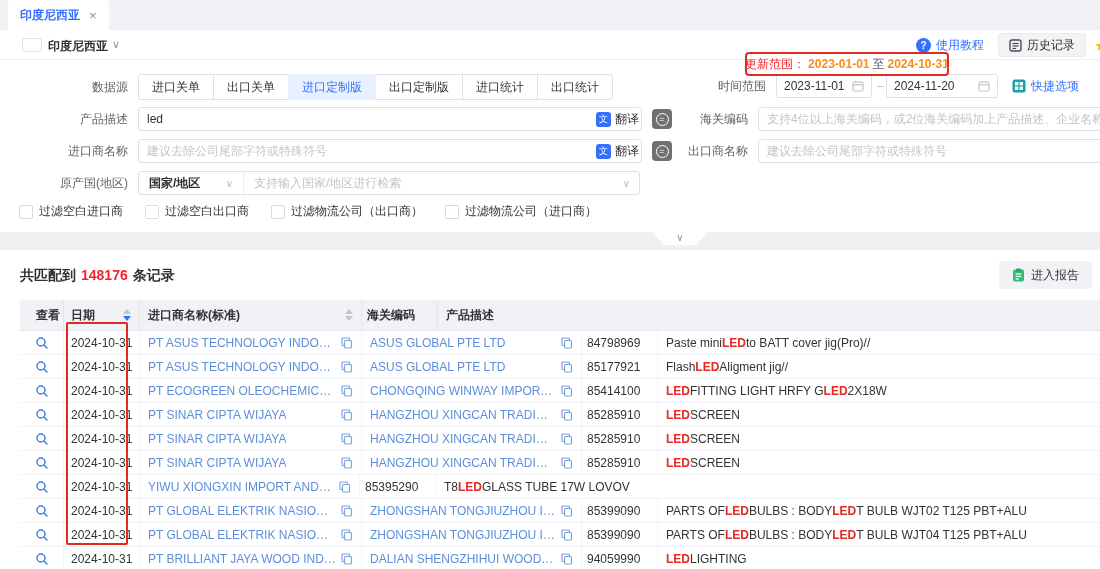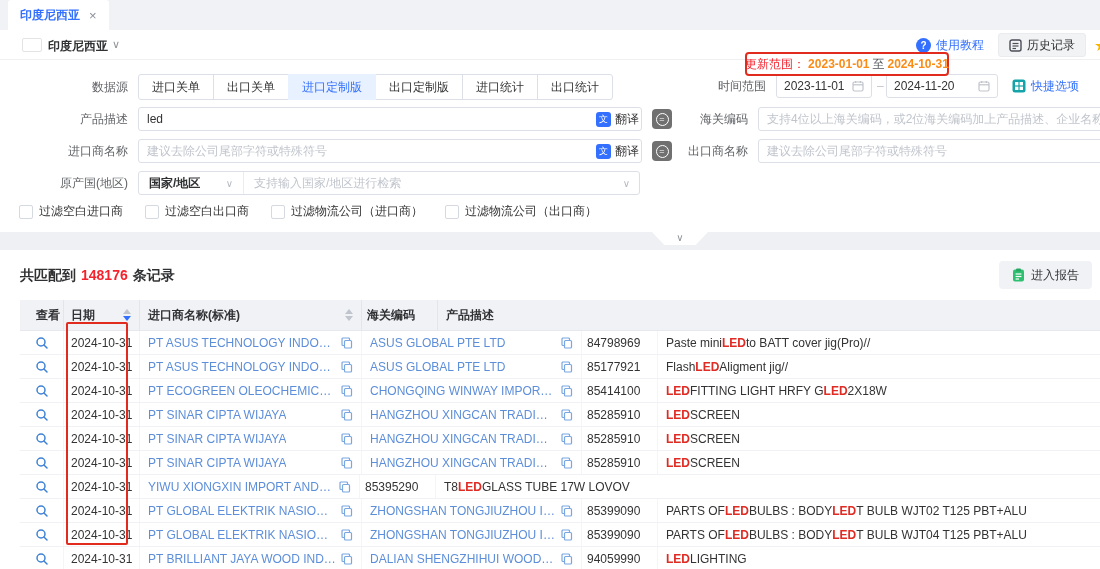--- a/index.html
+++ b/index.html
@@ -224,25 +224,25 @@
         <label class="filter-item">
           <span class="cbox"></span>
           <span>过滤空白进口商</span>
         </label>
         <label class="filter-item">
           <span class="cbox"></span>
           <span>过滤空白出口商</span>
         </label>
         <label class="filter-item">
           <span class="cbox"></span>
-          <span>过滤物流公司（进口商）</span>
+          <span>过滤物流公司（出口商）</span>
         </label>
         <label class="filter-item">
           <span class="cbox"></span>
-          <span>过滤物流公司（出口商）</span>
+          <span>过滤物流公司（进口商）</span>
         </label>
       </div>
   </div>
 
   <div class="gray-strip"></div>
   <div class="collapse-tab">∨</div>
 
   <div class="results">
     <div class="summary">
       <span>共匹配到</span><span class="cnt">148176</span><span>条记录</span>

